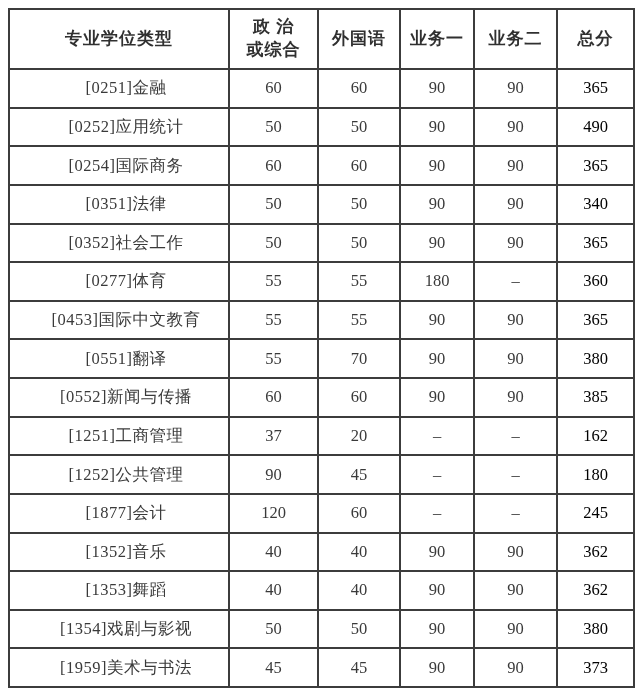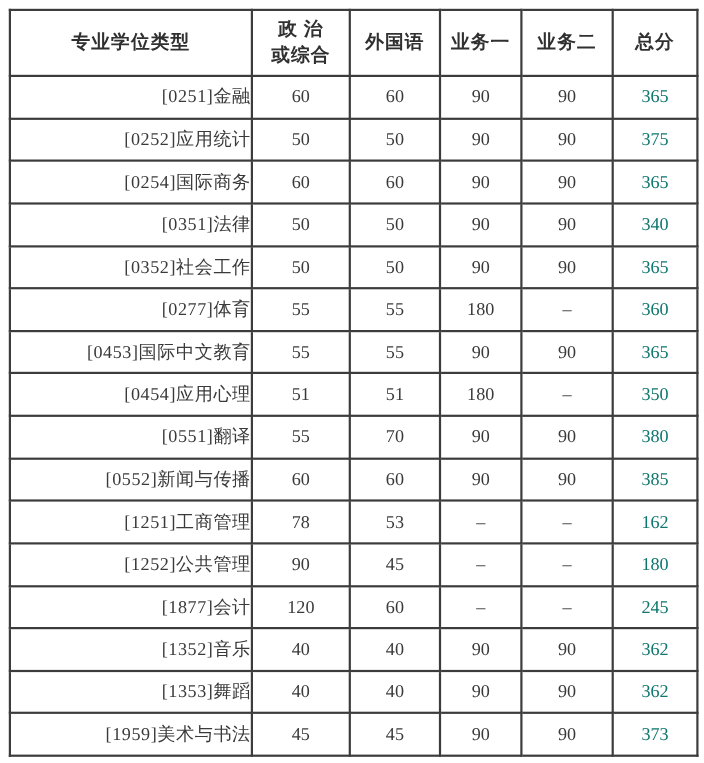--- a/index.html
+++ b/index.html
@@ -43,29 +43,29 @@
     letter-spacing: 1px;
     padding: 0;
   }
   .score-table td {
     font-size: 16.5px;
     color: #3a3a3a;
     vertical-align: middle;
     padding: 0;
   }
   .score-table td.label-cell {
-    text-align: right;
+    text-align: center;
     padding-left: 14px;
     letter-spacing: 0.5px;
   }
   .score-table td.num-cell {
     text-align: center;
   }
   .score-table td.total-cell {
-    color: #0f766e;
+    color: #000000;
   }
 </style>
 </head>
 <body>
 
 <div class="page">
   <table class="score-table">
     <colgroup>
       <col style="width:220px">
       <col style="width:89px">
@@ -93,21 +93,21 @@
           <td class="num-cell">90</td>
           <td class="num-cell">90</td>
           <td class="num-cell total-cell">365</td>
         </tr>
         <tr>
           <td class="label-cell">[0252]应用统计</td>
           <td class="num-cell">50</td>
           <td class="num-cell">50</td>
           <td class="num-cell">90</td>
           <td class="num-cell">90</td>
-          <td class="num-cell total-cell">375</td>
+          <td class="num-cell total-cell">490</td>
         </tr>
         <tr>
           <td class="label-cell">[0254]国际商务</td>
           <td class="num-cell">60</td>
           <td class="num-cell">60</td>
           <td class="num-cell">90</td>
           <td class="num-cell">90</td>
           <td class="num-cell total-cell">365</td>
         </tr>
         <tr>
@@ -136,47 +136,39 @@
         </tr>
         <tr>
           <td class="label-cell">[0453]国际中文教育</td>
           <td class="num-cell">55</td>
           <td class="num-cell">55</td>
           <td class="num-cell">90</td>
           <td class="num-cell">90</td>
           <td class="num-cell total-cell">365</td>
         </tr>
         <tr>
-          <td class="label-cell">[0454]应用心理</td>
-          <td class="num-cell">51</td>
-          <td class="num-cell">51</td>
-          <td class="num-cell">180</td>
-          <td class="num-cell">–</td>
-          <td class="num-cell total-cell">350</td>
-        </tr>
-        <tr>
           <td class="label-cell">[0551]翻译</td>
           <td class="num-cell">55</td>
           <td class="num-cell">70</td>
           <td class="num-cell">90</td>
           <td class="num-cell">90</td>
           <td class="num-cell total-cell">380</td>
         </tr>
         <tr>
           <td class="label-cell">[0552]新闻与传播</td>
           <td class="num-cell">60</td>
           <td class="num-cell">60</td>
           <td class="num-cell">90</td>
           <td class="num-cell">90</td>
           <td class="num-cell total-cell">385</td>
         </tr>
         <tr>
           <td class="label-cell">[1251]工商管理</td>
-          <td class="num-cell">78</td>
-          <td class="num-cell">53</td>
+          <td class="num-cell">37</td>
+          <td class="num-cell">20</td>
           <td class="num-cell">–</td>
           <td class="num-cell">–</td>
           <td class="num-cell total-cell">162</td>
         </tr>
         <tr>
           <td class="label-cell">[1252]公共管理</td>
           <td class="num-cell">90</td>
           <td class="num-cell">45</td>
           <td class="num-cell">–</td>
           <td class="num-cell">–</td>
@@ -198,20 +190,28 @@
           <td class="num-cell">90</td>
           <td class="num-cell total-cell">362</td>
         </tr>
         <tr>
           <td class="label-cell">[1353]舞蹈</td>
           <td class="num-cell">40</td>
           <td class="num-cell">40</td>
           <td class="num-cell">90</td>
           <td class="num-cell">90</td>
           <td class="num-cell total-cell">362</td>
+        </tr>
+        <tr>
+          <td class="label-cell">[1354]戏剧与影视</td>
+          <td class="num-cell">50</td>
+          <td class="num-cell">50</td>
+          <td class="num-cell">90</td>
+          <td class="num-cell">90</td>
+          <td class="num-cell total-cell">380</td>
         </tr>
         <tr>
           <td class="label-cell">[1959]美术与书法</td>
           <td class="num-cell">45</td>
           <td class="num-cell">45</td>
           <td class="num-cell">90</td>
           <td class="num-cell">90</td>
           <td class="num-cell total-cell">373</td>
         </tr>
       </tbody>

